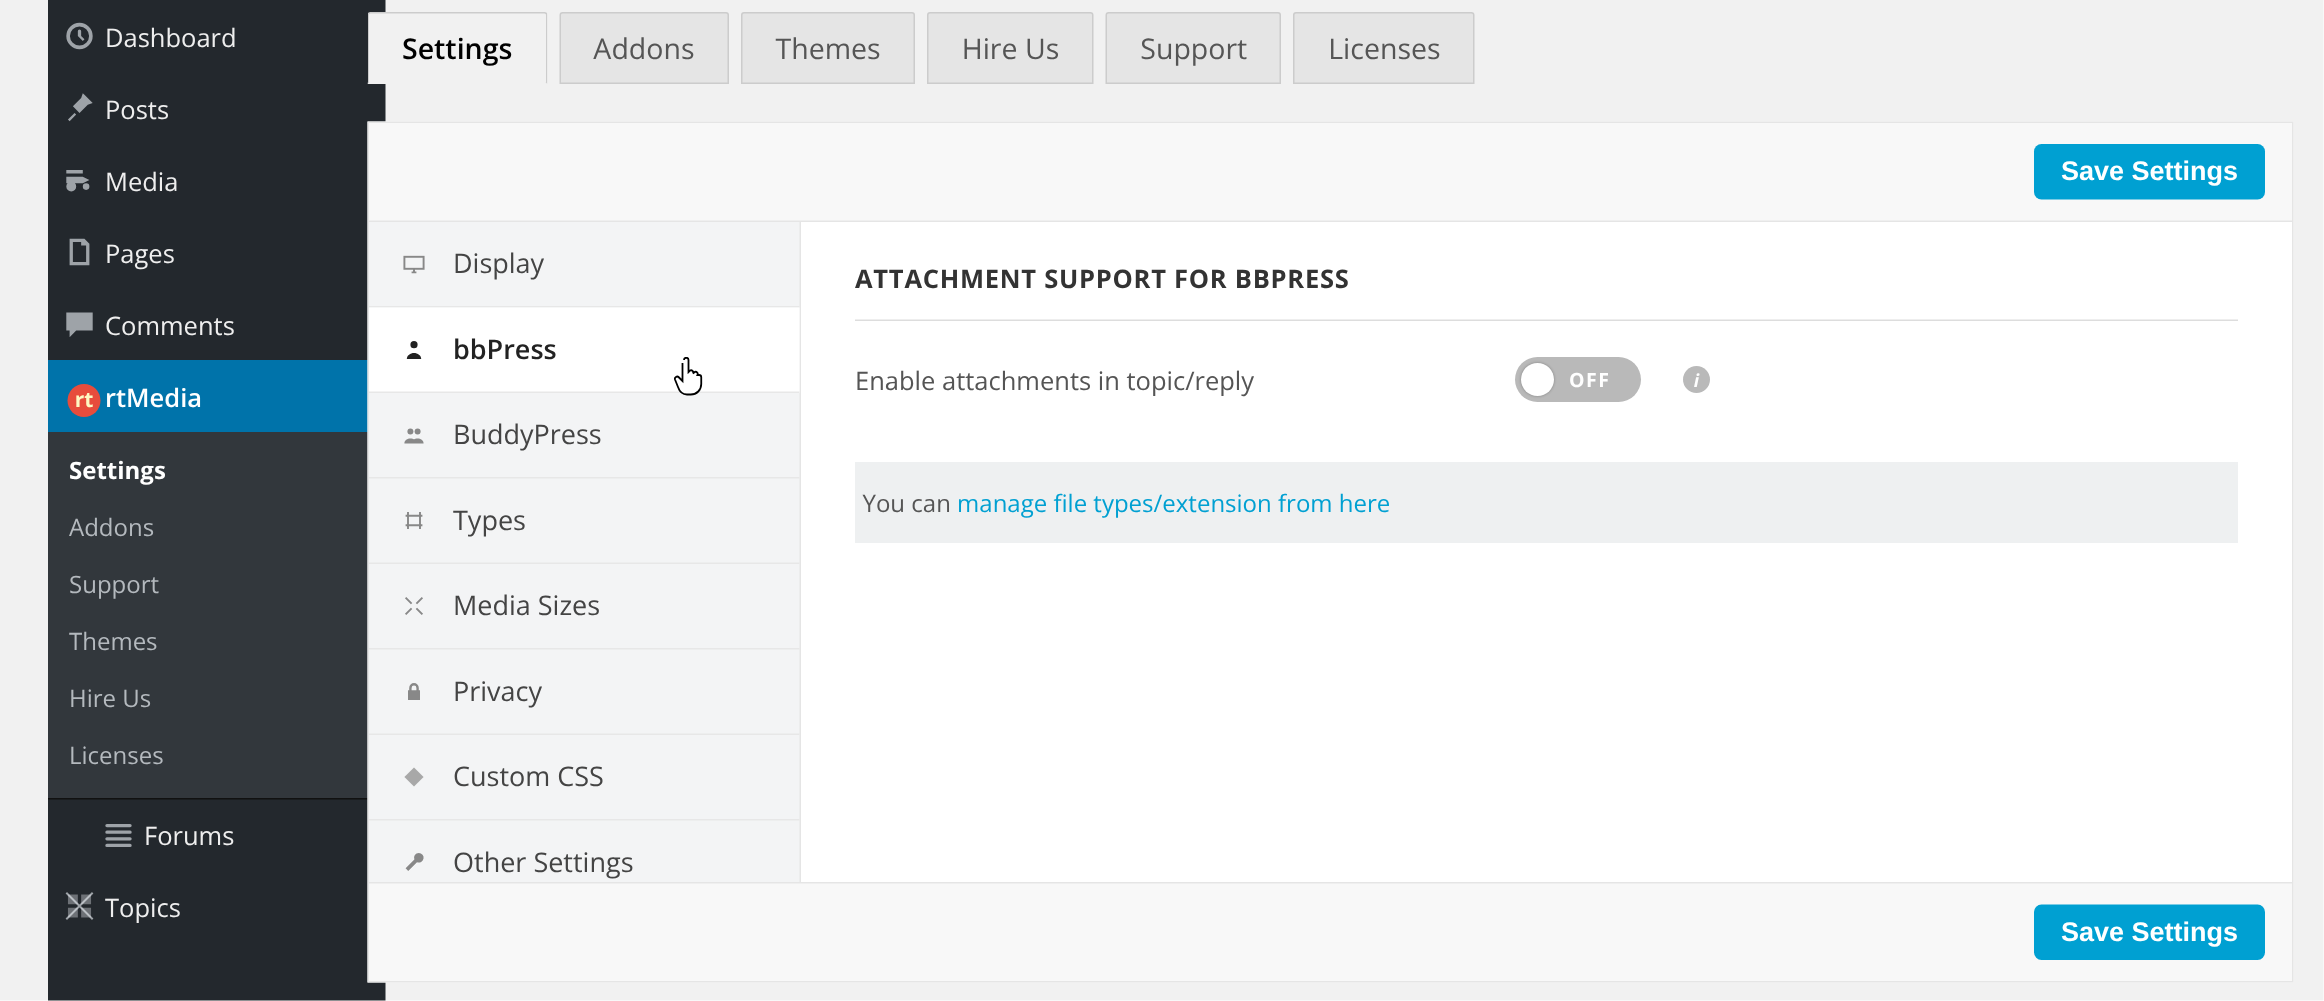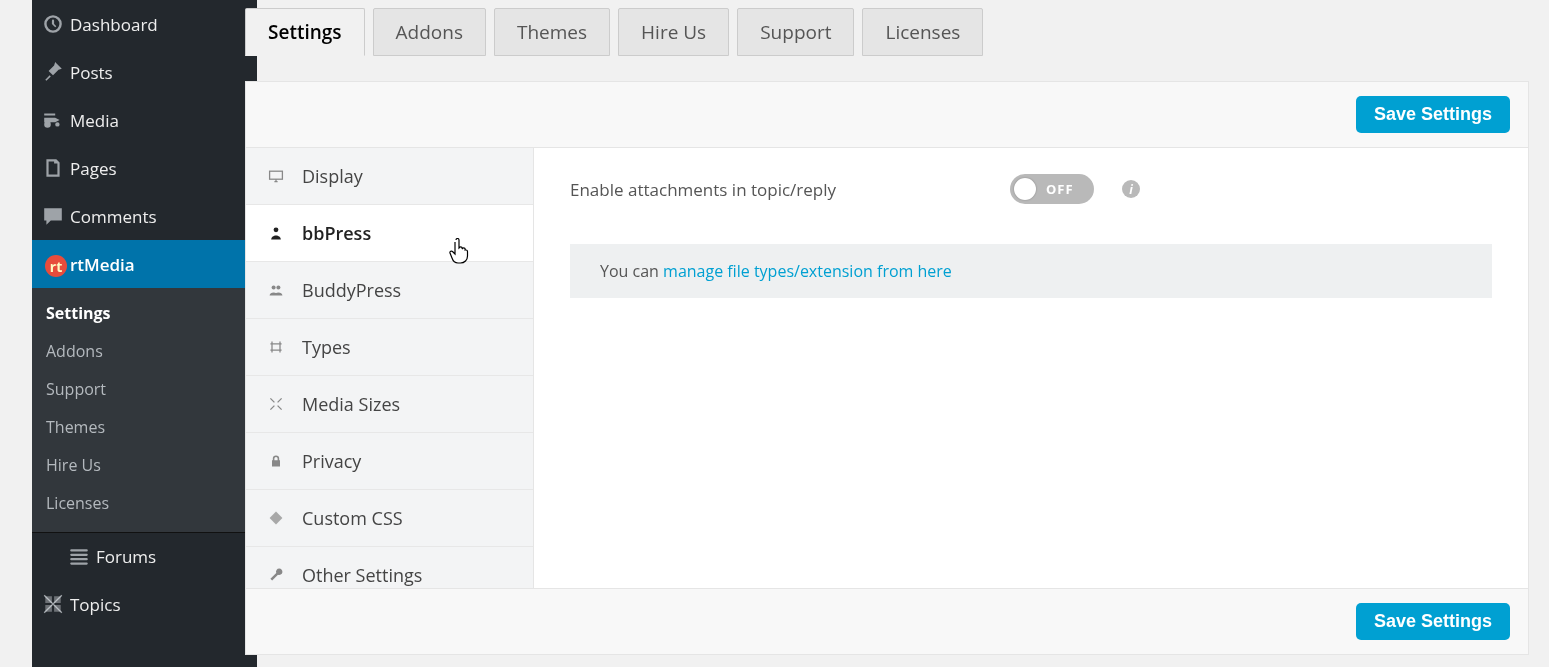--- a/index.html
+++ b/index.html
@@ -45,21 +45,21 @@
 
 
 .content { flex:1; padding:26px 36px; color:#444; }
 .content h3 { font-size:17px; font-weight:700; letter-spacing:0.5px; color:#333; border-bottom:1px solid #ddd; padding-bottom:16px; margin-bottom:24px; }
 .option-row { display:flex; align-items:center; gap:20px; font-size:17px; color:#555; }
 .option-row .label { width:420px; }
 .toggle { width:84px; height:30px; border-radius:30px; background:#b9b9b9; position:relative; display:flex; align-items:center; cursor:pointer; }
 .toggle .knob { width:22px;height:22px;border-radius:50%;background:#fff;margin-left:4px;box-shadow:0 0 2px rgba(0,0,0,0.3); }
 .toggle .tlabel { margin-left:10px; color:#fff; font-size:13px; font-weight:700; letter-spacing:1px; }
 .info-icon { width:18px;height:18px;border-radius:50%;background:#b9b9b9;color:#fff;display:inline-flex;align-items:center;justify-content:center;font-size:12px;font-weight:700;font-style:italic;margin-left:8px; }
-.hintbox { margin-top:40px; background:#eef0f1; padding:16px 30px; font-size:16px; color:#555; }
+.hintbox { margin-top:40px; background:#eef0f1; padding:16px 5px; font-size:16px; color:#555; }
 .hintbox a { color:#00a0d2; text-decoration:none; }
 
 
 .cursor-hand { position:absolute; width:20px; height:24px; pointer-events:none; z-index:99; }
 
 
 svg { display:block; }
 </style>
 </head>
 <body>
@@ -241,20 +241,21 @@
             </span>
           <span class="sic">
               <svg width="24" height="24" viewBox="0 0 24 24" fill="#00a0d2">
                 <path d="M4 4a16 16 0 0116 16h-3A13 13 0 004 7V4zm0 6a10 10 0 0110 10h-3a7 7 0 00-7-7v-3zm2 8a2 2 0 110 4 2 2 0 010-4z"></path>
               </svg>
             </span>
         </div>
       </div>
 
       <div class="content">
+        <h3>ATTACHMENT SUPPORT FOR BBPRESS</h3>
         <div class="option-row">
           <span class="label">Enable attachments in topic/reply</span>
           <div class="toggle">
             <div class="knob"></div>
             <span class="tlabel">OFF</span>
           </div>
           <span class="info-icon">i</span>
         </div>
         <div class="hintbox">
           <span>You can </span><a href="#">manage file types/extension from here</a>

